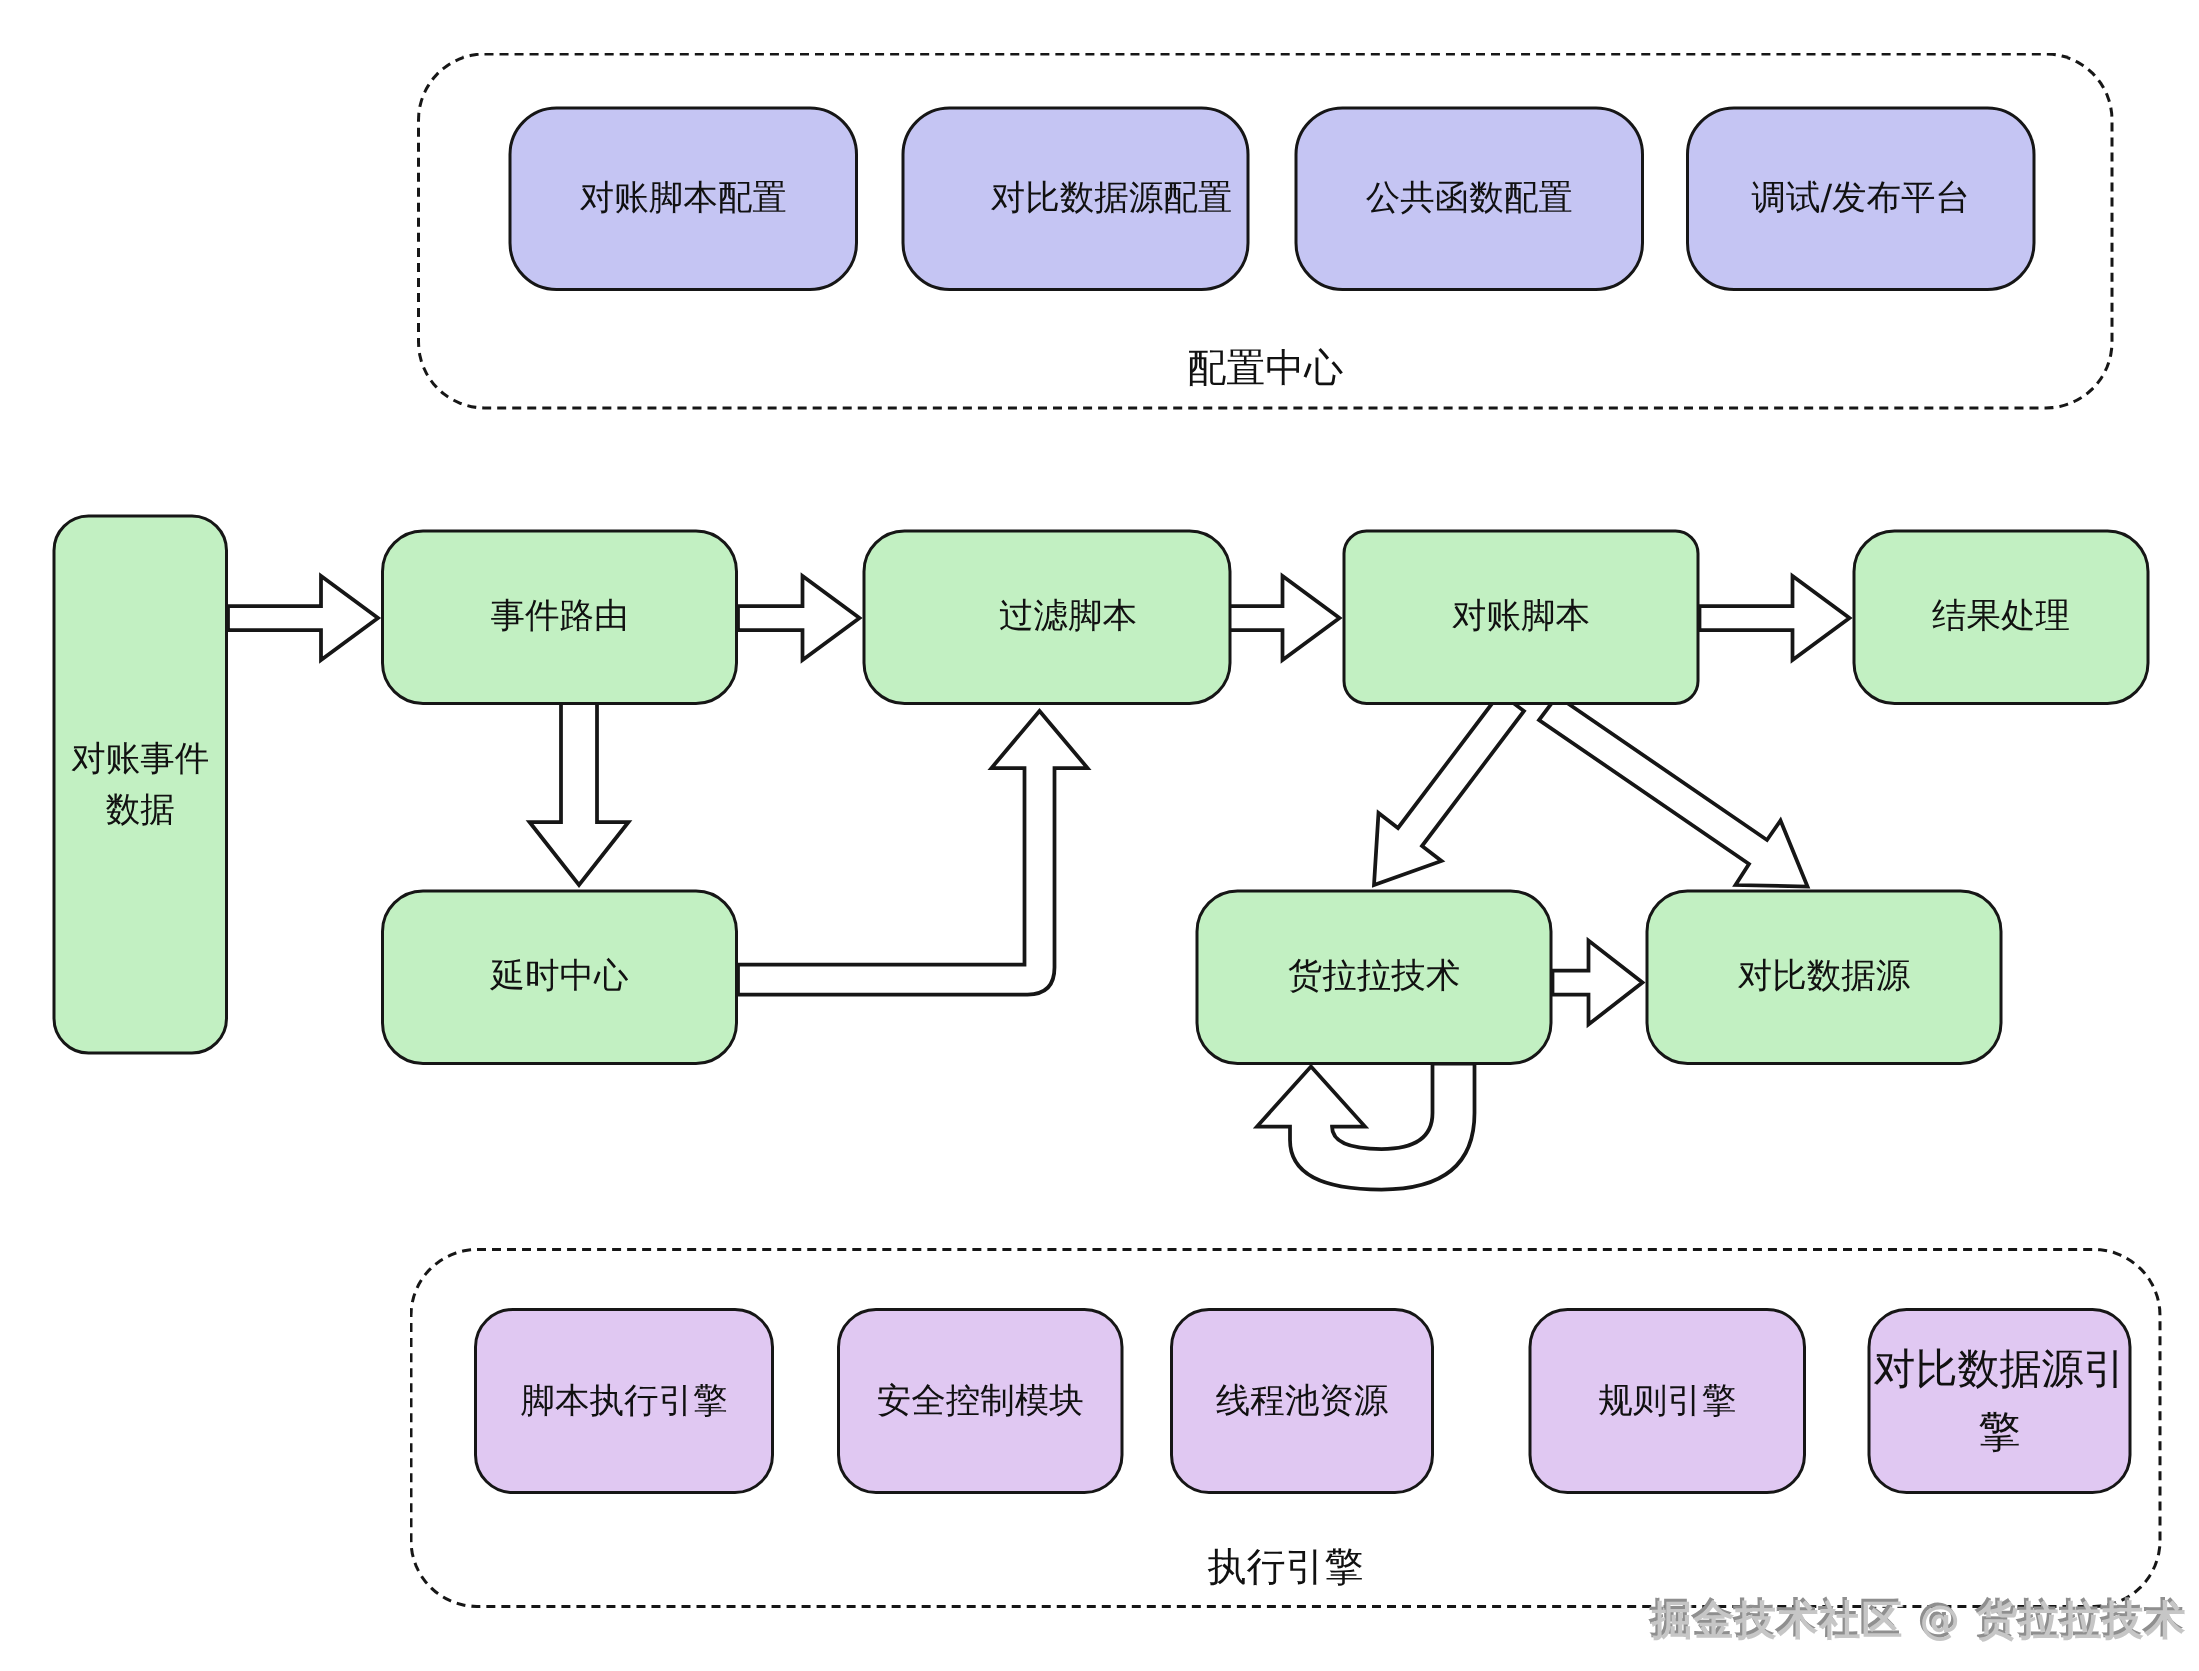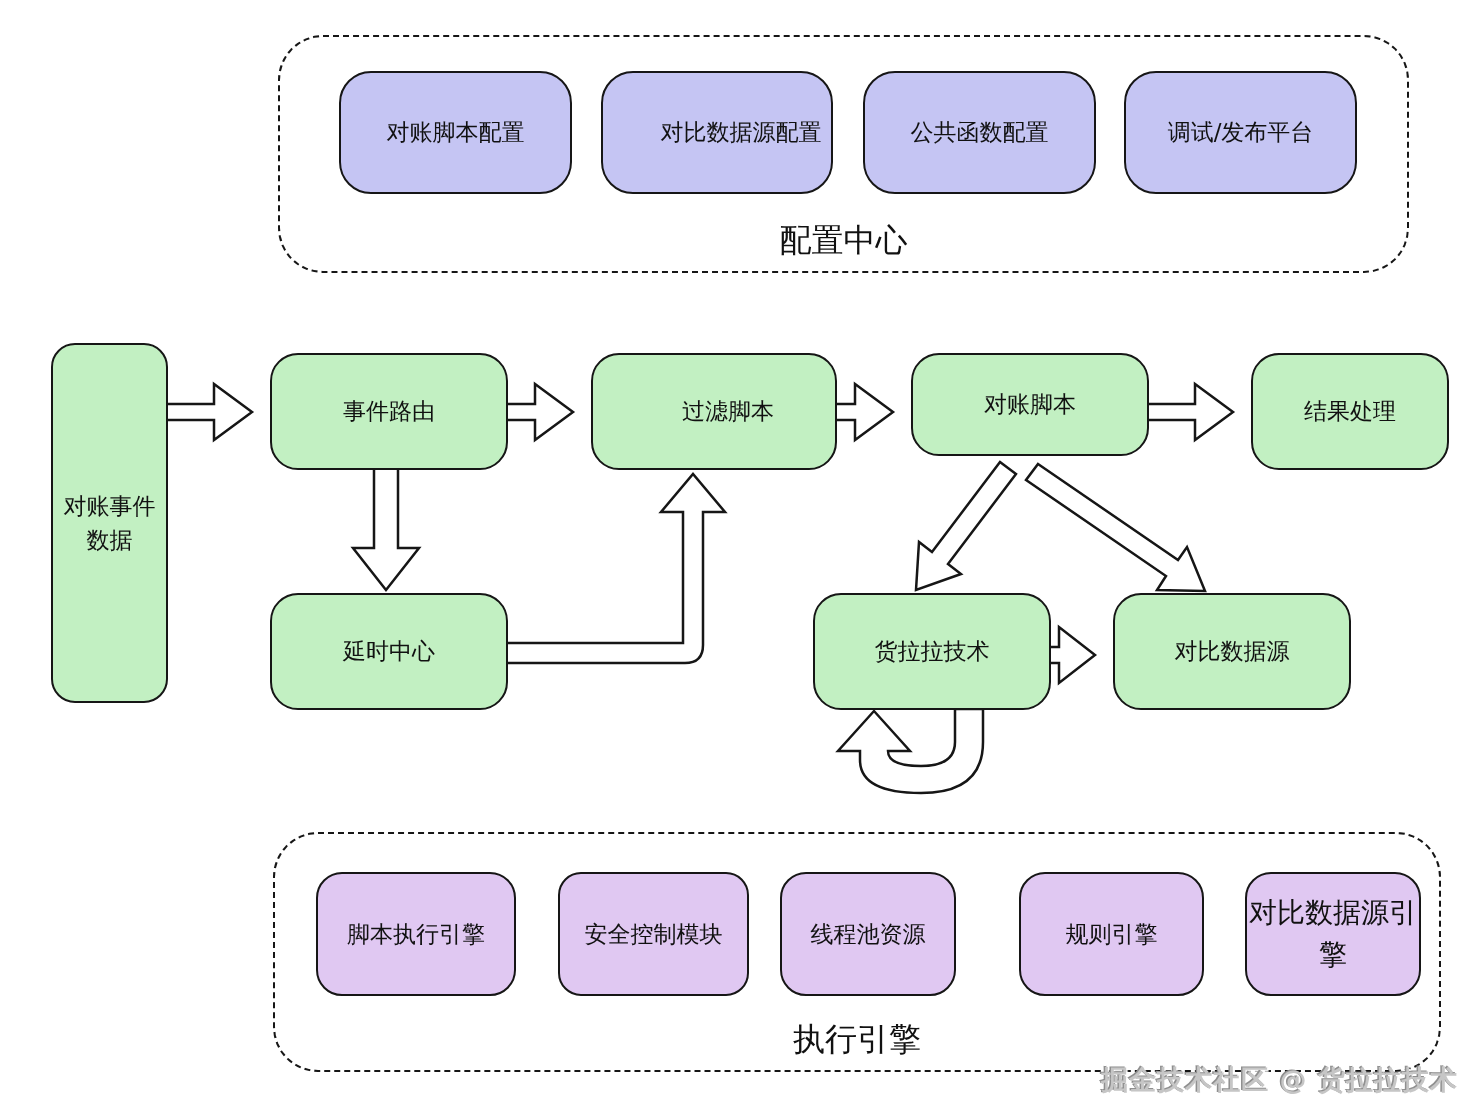--- a/index.html
+++ b/index.html
@@ -14,52 +14,52 @@
   .group{
     position:absolute;
     border:2.5px dashed #161616;
     border-radius:45px;
     box-sizing:border-box;
   }
   #group-config{left:278px;top:35px;width:1131px;height:238px;}
   #group-engine{left:273px;top:832px;width:1168px;height:240px;}
   .group-label{
     position:absolute;bottom:8px;left:0;right:0;
-    text-align:center;font-size:32px;color:#111;
+    text-align:center;font-size:26px;color:#111;
   }
   
   .box{
     position:absolute;
     display:flex;align-items:center;justify-content:center;
     border:2.5px solid #161616;
     box-sizing:border-box;
     font-size:23px;color:#111;text-align:center;
     line-height:1.5;
     z-index:3;
   }
   .cfg{background:var(--config-box,#c5c5f3);border-radius:32px;}
-  .flow{background:var(--flow-box,#c2f0c2);border-radius:28px;margin-left:16px;}
+  .flow{background:var(--flow-box,#c2f0c2);border-radius:28px;}
   .eng{background:var(--engine-box,#e0c8f2);border-radius:26px;}
 
   #box-cfg-0{left:339px;top:71px;width:233px;height:123px;}
   #box-cfg-1{left:601px;top:71px;width:232px;height:123px;padding-left:48px;}
   #box-cfg-2{left:863px;top:71px;width:233px;height:123px;}
   #box-cfg-3{left:1124px;top:71px;width:233px;height:123px;}
 
   #box-source{left:35px;top:343px;width:117px;height:360px;border-radius:24px;padding:0 8px;}
   #box-event-router{left:254px;top:353px;width:238px;height:117px;}
   #box-filter-script{left:575px;top:353px;width:246px;height:117px;padding-left:28px;}
-  #box-recon-script{left:895px;top:353px;width:238px;height:103px;}
+  #box-recon-script{left:895px;top:353px;width:238px;height:117px;border-radius:16px;}
   #box-result{left:1235px;top:353px;width:198px;height:117px;}
   #box-delay{left:254px;top:593px;width:238px;height:117px;}
   #box-common-fn{left:797px;top:593px;width:238px;height:117px;}
   #box-cmp-ds{left:1097px;top:593px;width:238px;height:117px;}
 
   #box-eng-0{left:316px;top:872px;width:200px;height:124px;}
-  #box-eng-1{left:558px;top:872px;width:191px;height:124px;border-radius:23px;}
+  #box-eng-1{left:558px;top:872px;width:191px;height:124px;}
   #box-eng-2{left:780px;top:872px;width:176px;height:124px;}
   #box-eng-3{left:1019px;top:872px;width:185px;height:124px;}
   #box-eng-4{left:1245px;top:872px;width:176px;height:124px;font-size:28px;}
 
   
   .arrows{position:absolute;left:0;top:0;z-index:2;}
   .arrows path{fill:#ffffff;stroke:#161616;stroke-width:2.5;stroke-linejoin:miter;}
 
   .watermark{
     position:absolute;right:8px;bottom:16px;

